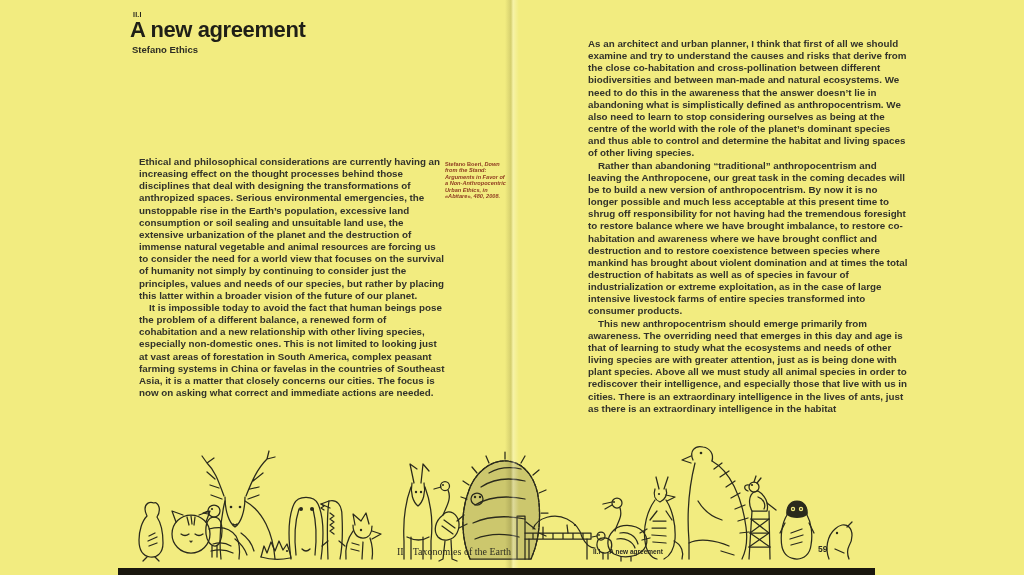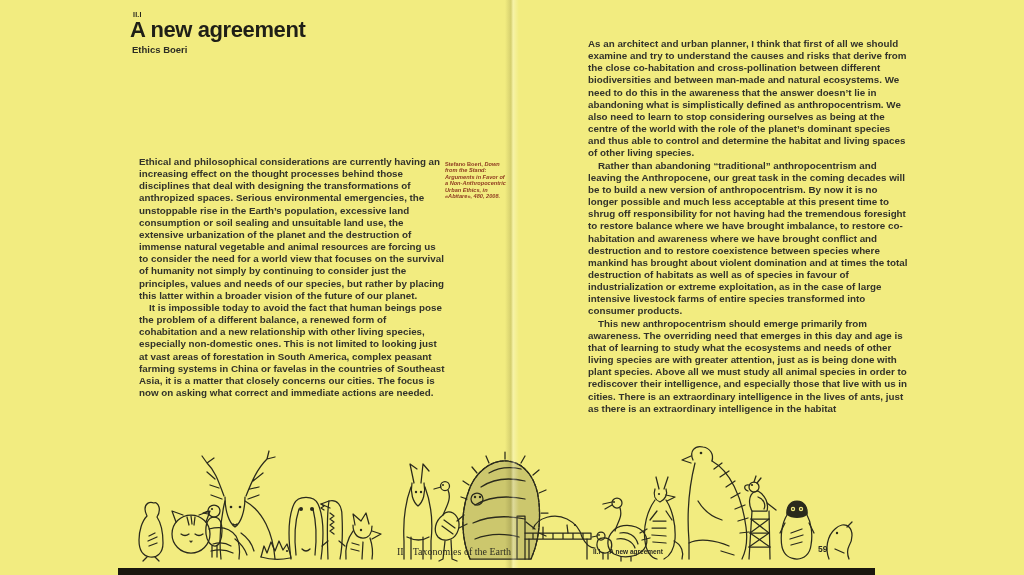--- a/index.html
+++ b/index.html
@@ -58,21 +58,21 @@
   .frieze .dot{fill:#2a2a1c;stroke:none;}
 </style>
 </head>
 <body>
 
 <div class="spread">
 
   <div>
     <div class="chapter-label">II.I</div>
     <h1 class="page-title">A new agreement</h1>
-    <div class="author">Ethics Boeri</div>
+    <div class="author">Stefano Ethics</div>
 
     <div class="body-col left-col">
       <p>Ethical and philosophical considerations are currently having an increasing effect on the thought processes behind those disciplines that deal with designing the transformations of anthropized spaces. Serious environmental emergencies, the unstoppable rise in the Earth’s population, excessive land consumption or soil sealing and unsuitable land use, the extensive urbanization of the planet and the destruction of immense natural vegetable and animal resources are forcing us to consider the need for a world view that focuses on the survival of humanity not simply by continuing to consider just the principles, values and needs of our species, but rather by placing this latter within a broader vision of the future of our planet.</p>
       <p class="indent"><span>It is impossible today to avoid the fact that human beings pose the problem of a different balance, a renewed form of cohabitation and a new relationship with other living species, especially non-domestic ones. This is not limited to looking just at vast areas of forestation in South America, complex peasant farming systems in China or </span><span class="ital">favelas</span><span> in the countries of Southeast Asia, it is a matter that closely concerns our cities. The focus is now on asking what correct and immediate actions are needed.</span></p>
     </div>
 
     <div class="sidenote">
       <span>Stefano Boeri,</span>
       <span class="ref">Down from the Stand: Arguments in Favor of a Non-Anthropocentric Urban Ethics, in «Abitare», 480, 2008.</span>
     </div>

